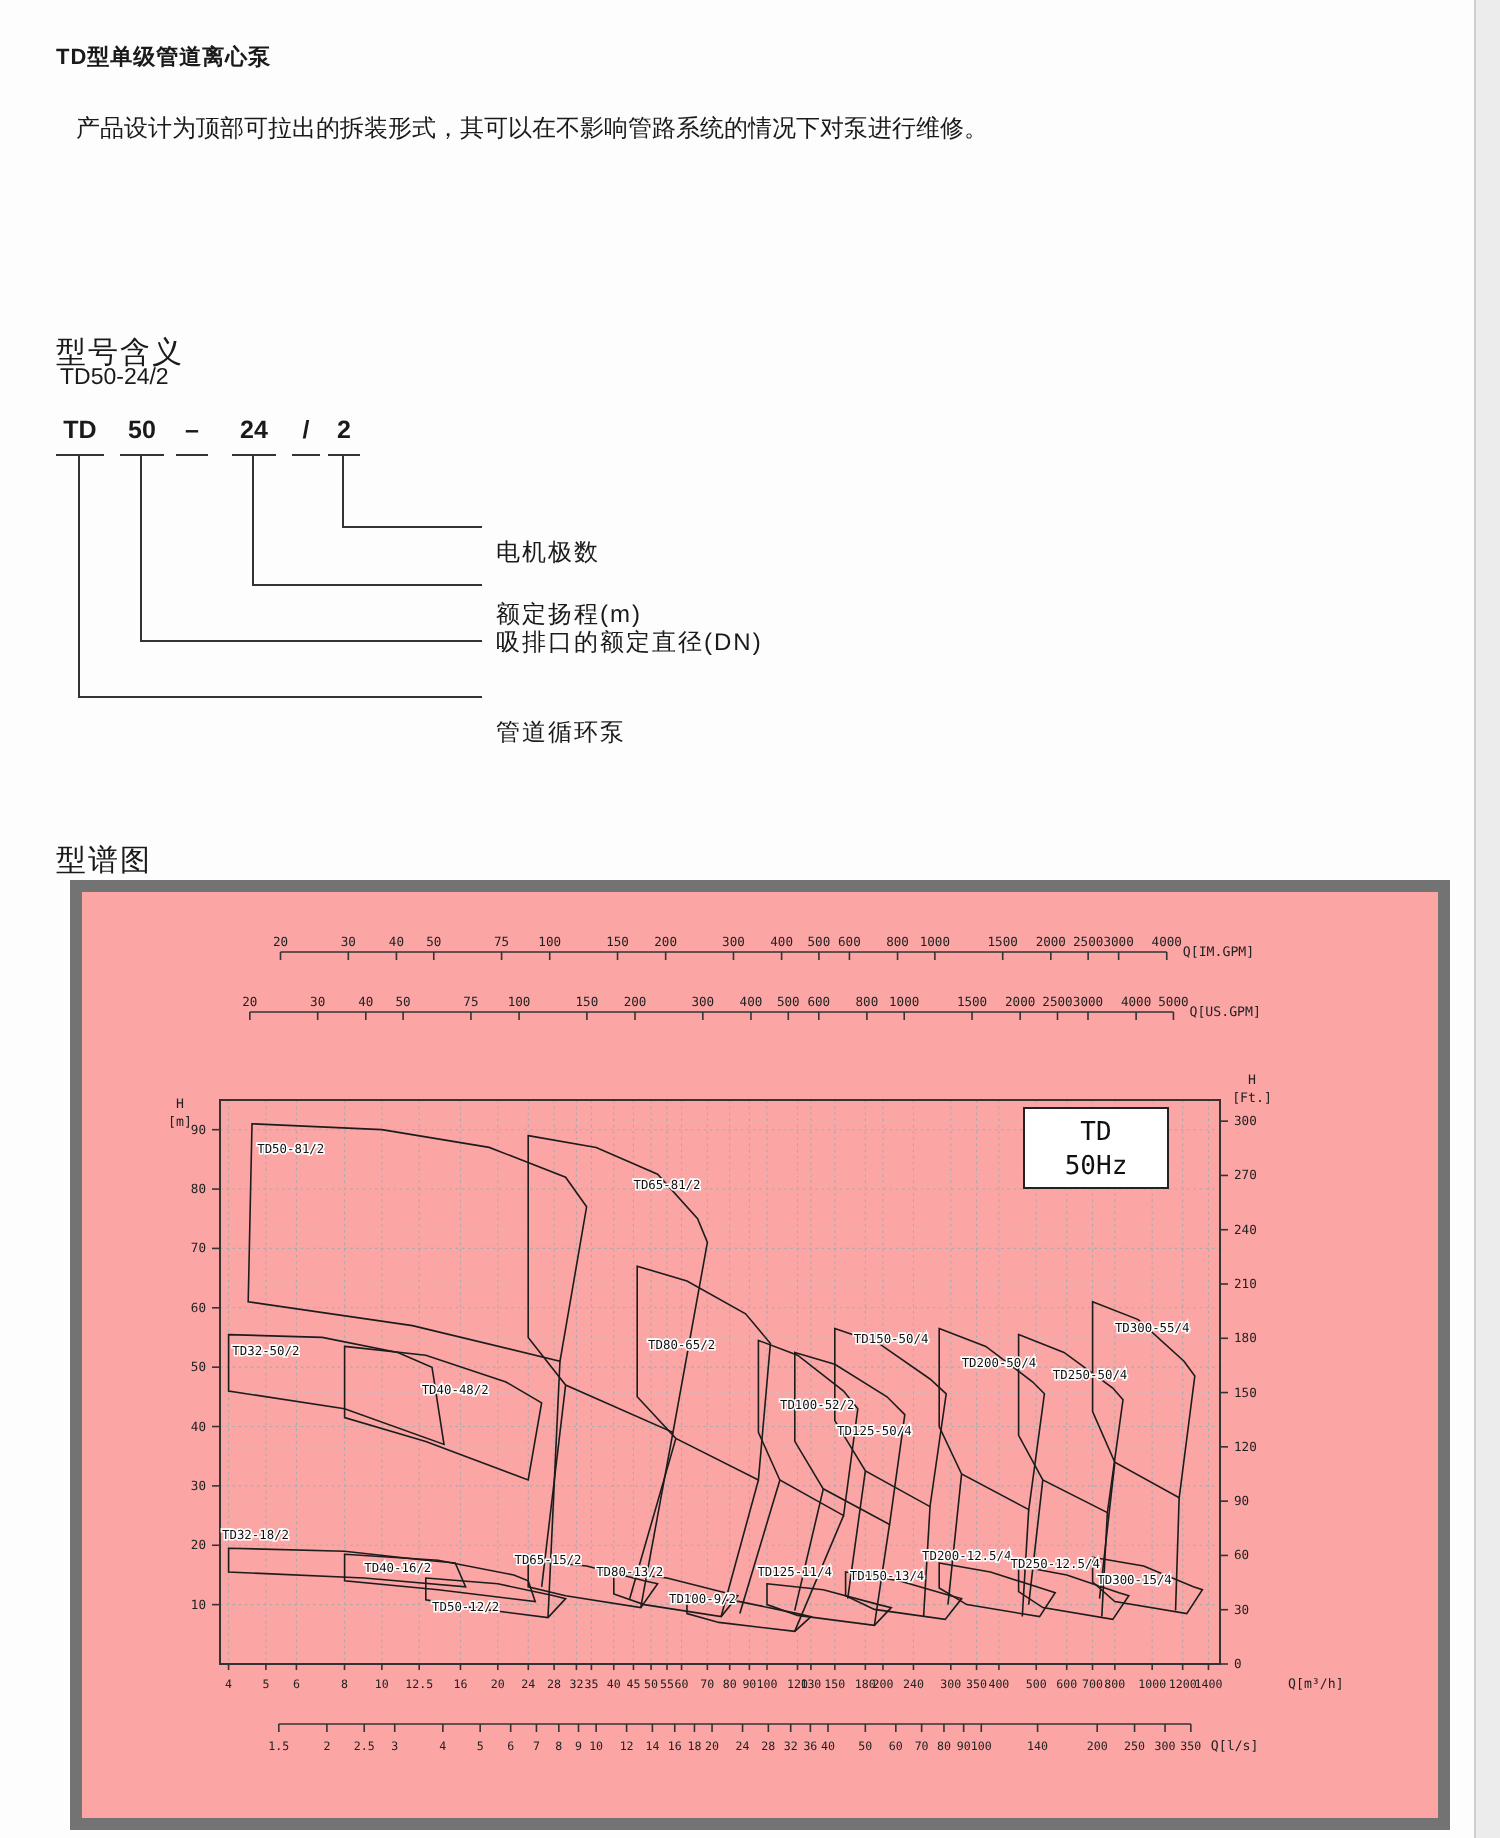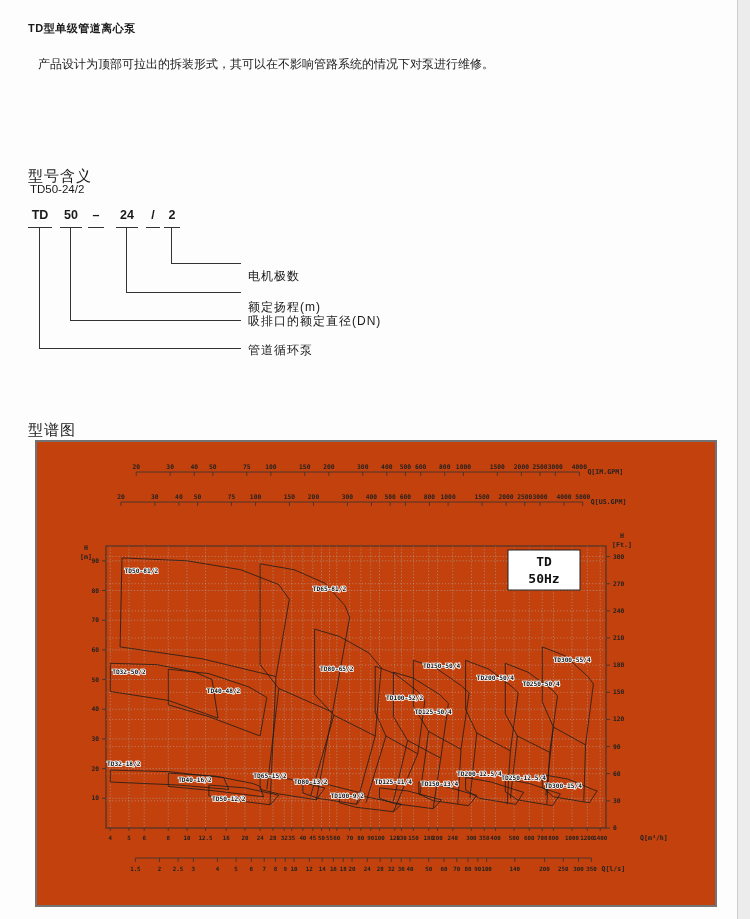--- a/index.html
+++ b/index.html
@@ -15,21 +15,21 @@
   .intro .l1{text-indent:9px;}
   .sec-heading{position:absolute;left:28px;font-size:15px;font-weight:normal;letter-spacing:1px;}
   #h-model{top:155px;}
   #h-chart{top:409px;}
   .model-example{position:absolute;left:30px;top:183px;font-size:11.5px;text-align:right;}
   .tok{position:absolute;top:208px;font-size:12.5px;font-weight:bold;text-align:center;}
   .tok-u{position:absolute;top:227px;height:0;border-top:1.5px solid #333;}
   .lshape{position:absolute;border-left:1.5px solid #333;border-bottom:1.5px solid #333;}
   .callout{position:absolute;left:248px;font-size:12px;letter-spacing:1px;}
   .chart-box{position:absolute;left:35px;top:440px;width:678px;height:463px;
-    border:2px solid #737373;background:#c2410c;font-weight:bold;}
+    border:6px solid #737373;background:#fca5a5;}
   .chart-box svg{display:block;width:676px;height:452px;margin:4px auto 0;}
   
   .tk{font-family:"DejaVu Sans Mono",monospace;font-size:6.3px;fill:#222;}
   .tks{font-family:"DejaVu Sans Mono",monospace;font-size:5.8px;fill:#222;}
   .axt{font-family:"DejaVu Sans Mono",monospace;font-size:6.6px;fill:#222;}
   .flabel{font-family:"DejaVu Sans Mono",monospace;font-size:6.2px;fill:#111;
     paint-order:stroke;stroke:#ffffff;stroke-width:1.6px;}
   .corner{font-family:"DejaVu Sans Mono",monospace;font-size:13px;fill:#111;}
 </style>
 </head>
@@ -61,21 +61,21 @@
 <div class="tok-u" style="left:164px;width:16px;"></div>
 
 <div class="lshape" style="left:171px;top:228px;width:69px;height:35px;"></div>
 <div class="lshape" style="left:126px;top:228px;width:114px;height:64px;"></div>
 <div class="lshape" style="left:70px;top:228px;width:170px;height:92px;"></div>
 <div class="lshape" style="left:39px;top:228px;width:201px;height:120px;"></div>
 
 <div class="callout" style="top:268px;">电机极数</div>
 <div class="callout" style="top:299px;">额定扬程(m)</div>
 <div class="callout" style="top:313px;">吸排口的额定直径(DN)</div>
-<div class="callout" style="top:342px;">管道循环泵</div>
+<div class="callout" style="top:358px;">管道循环泵</div>
 
 <h2 class="sec-heading" id="h-chart">型谱图</h2>
 
 <div class="chart-box" id="chart-container">
     <svg viewBox="0 0 676 452">
       <line x1="98.24563319153071" y1="26" x2="541.3807109316015" y2="26" stroke="#333" stroke-width="0.8"></line>
       <line x1="98.24563319153071" y1="26" x2="98.24563319153071" y2="30" stroke="#333" stroke-width="0.8"></line>
       <text x="98.24563319153071" y="23" text-anchor="middle" class="tk">20</text>
       <line x1="132.15749610423882" y1="26" x2="132.15749610423882" y2="30" stroke="#333" stroke-width="0.8"></line>
       <text x="132.15749610423882" y="23" text-anchor="middle" class="tk">30</text>

